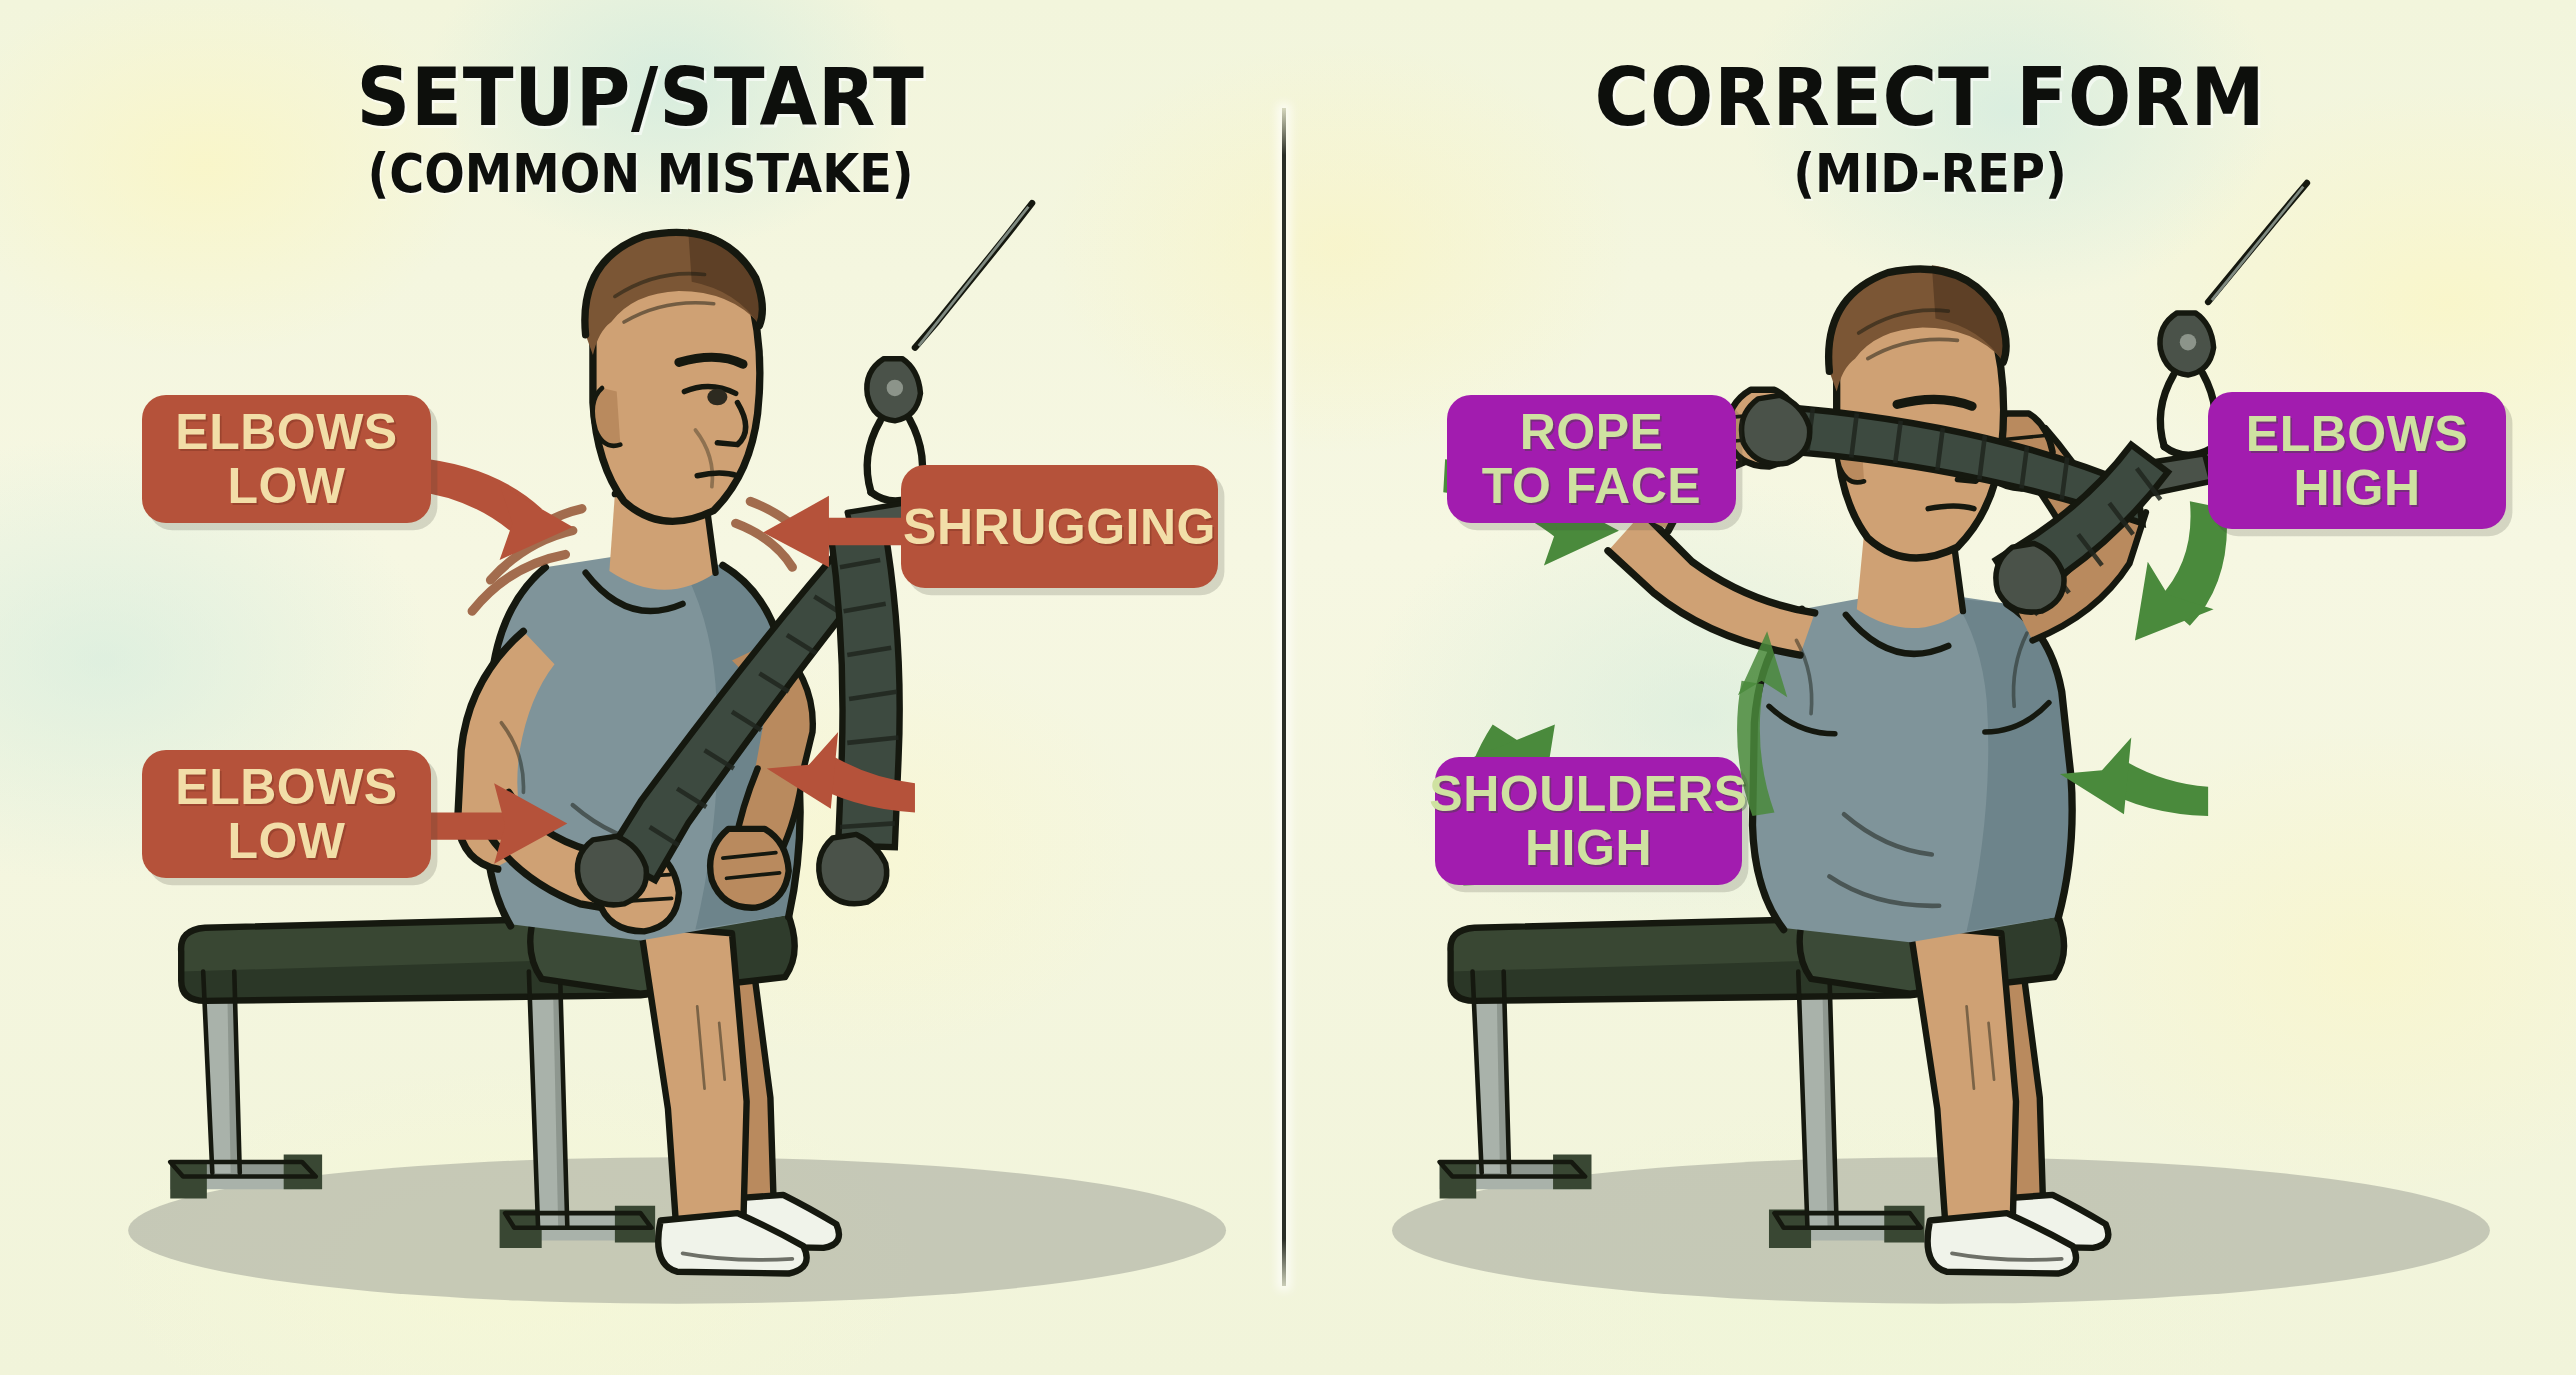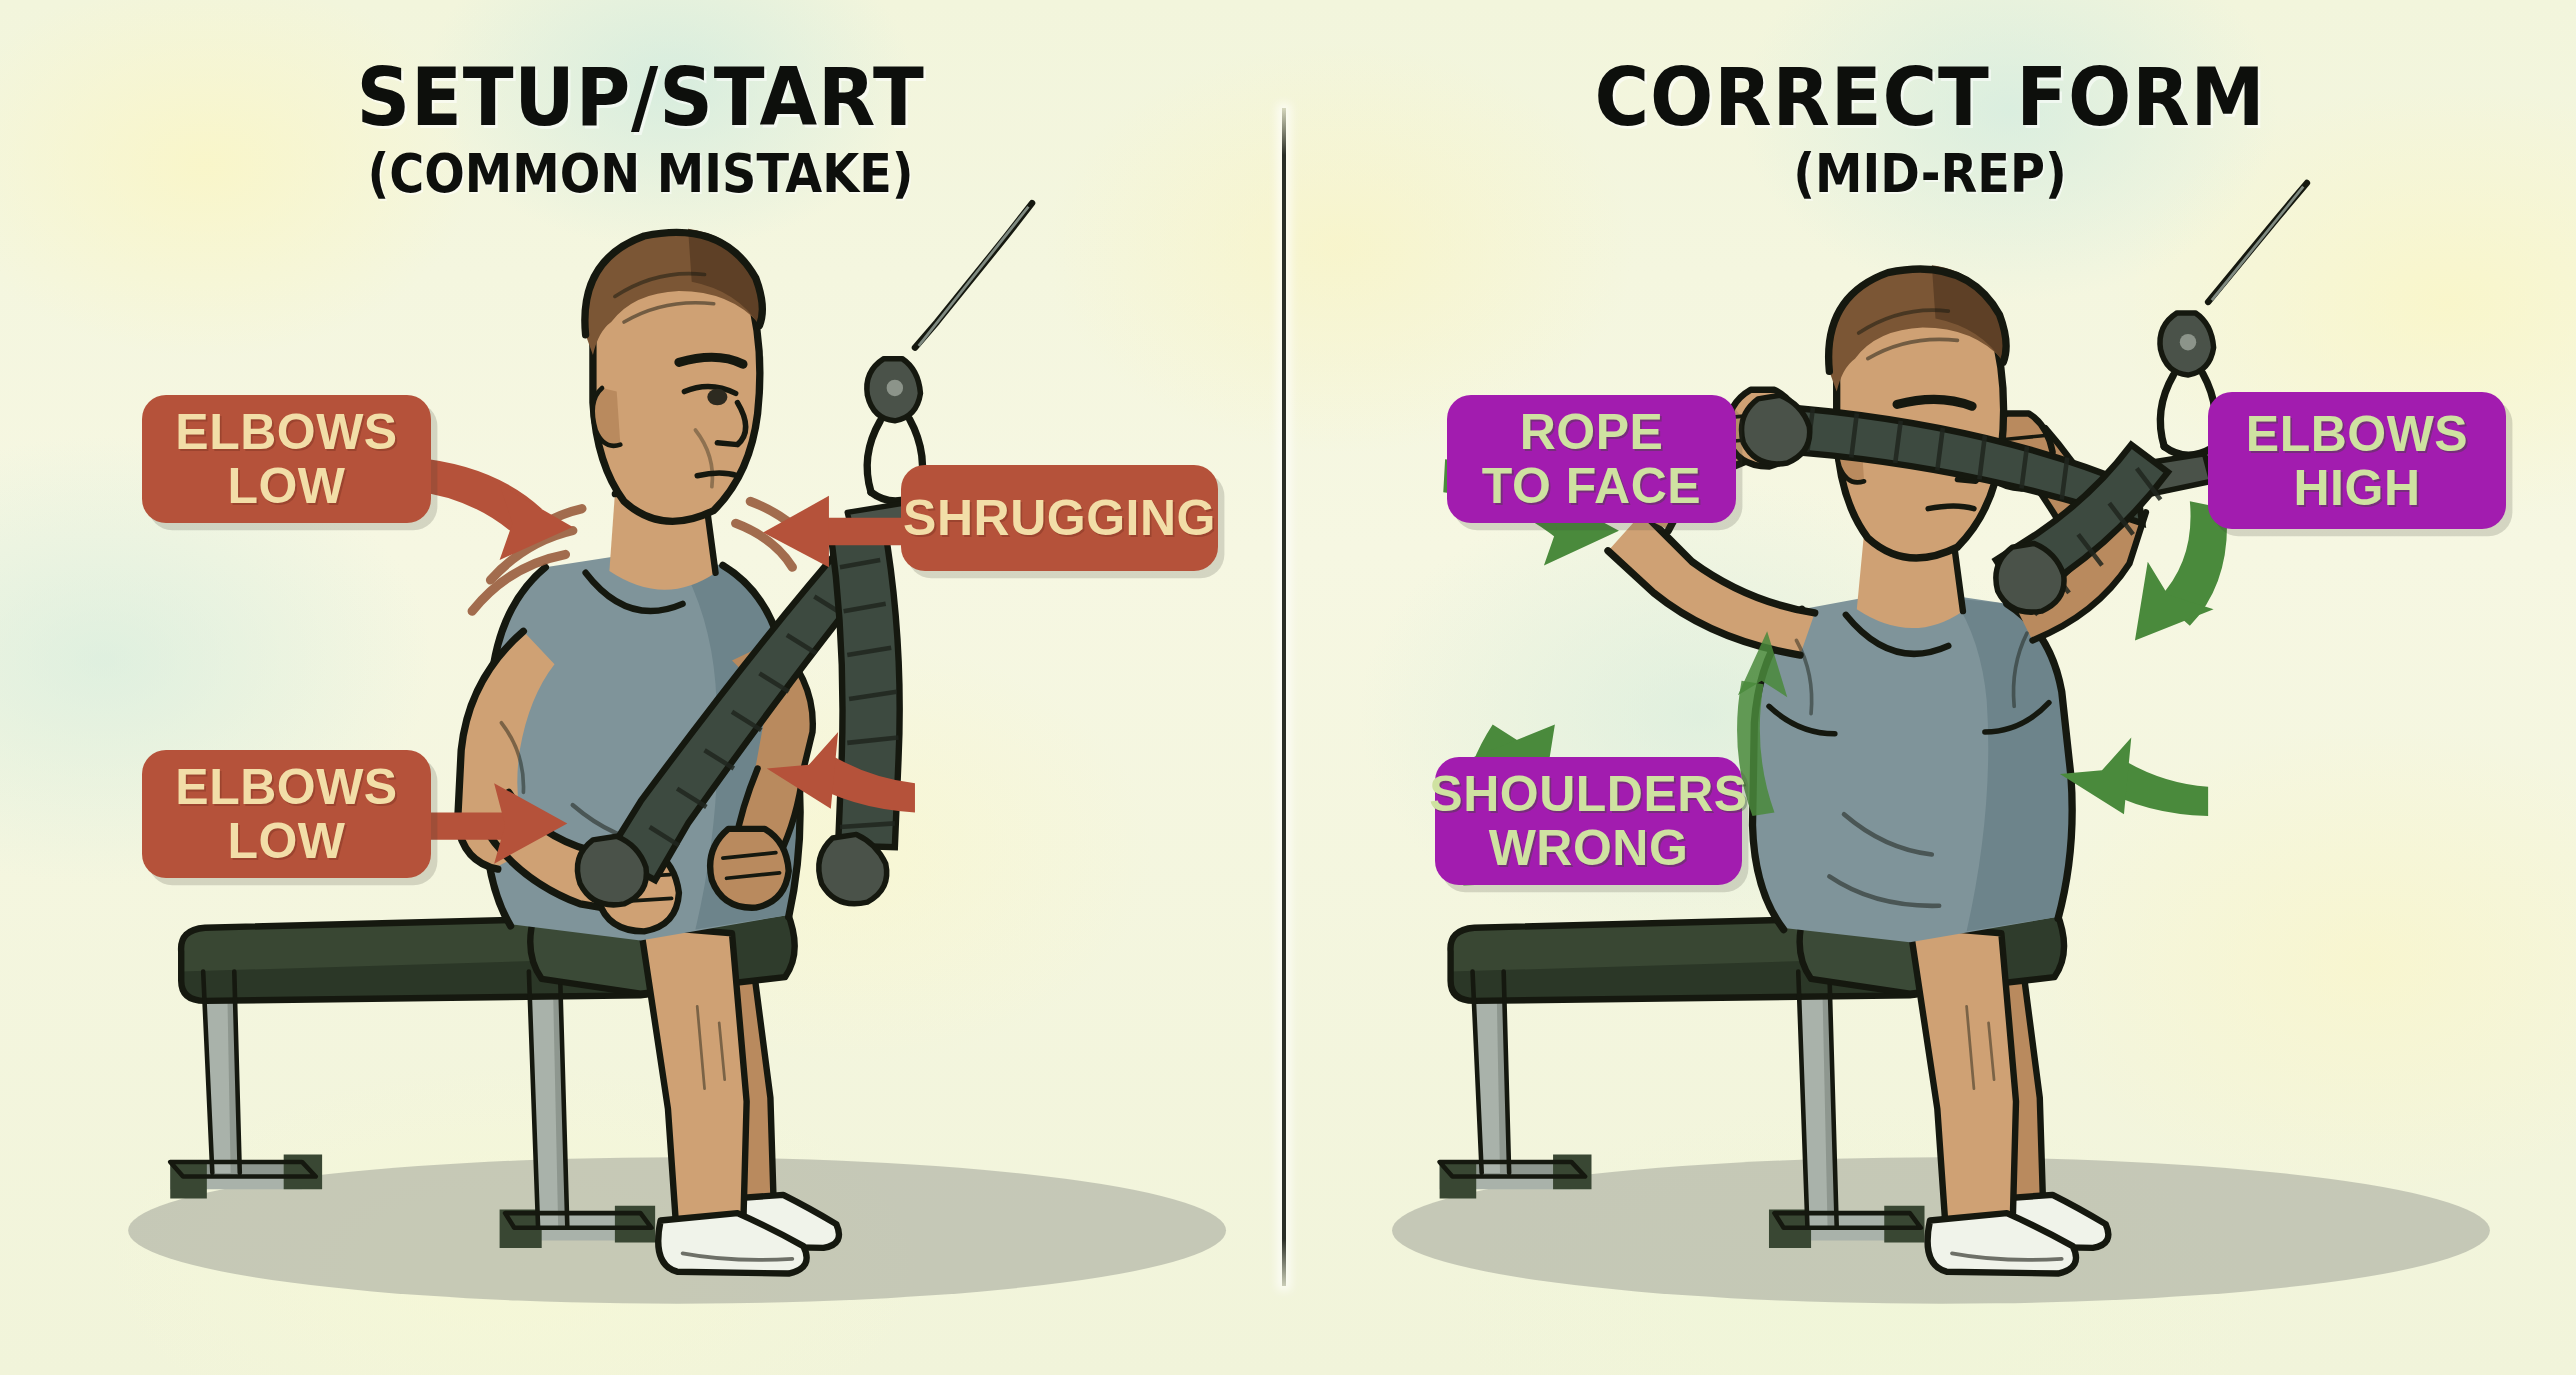--- a/index.html
+++ b/index.html
@@ -286,21 +286,21 @@
           <path d="M916 800 L908 884 L838 840 L884 836 Z"></path>
         </g>
       </g>
     </svg>
 
     <div class="badge red" style="left:142px;top:395px;width:256px;height:128px;">
       <span class="txt">ELBOWS
 LOW</span>
     </div>
 
-    <div class="badge red" style="left:901px;top:465px;width:284px;height:106px;align-items:center;">
+    <div class="badge red" style="left:901px;top:465px;width:284px;height:123px;align-items:center;">
       <span class="txt">SHRUGGING</span>
     </div>
 
     <div class="badge red" style="left:142px;top:750px;width:256px;height:128px;">
       <span class="txt">ELBOWS
 LOW</span>
     </div>
 
   </div>
 
@@ -467,20 +467,20 @@
 TO FACE</span>
     </div>
 
     <div class="badge green" style="left:924px;top:392px;width:265px;height:137px;">
       <span class="txt">ELBOWS
 HIGH</span>
     </div>
 
     <div class="badge green" style="left:151px;top:757px;width:274px;height:128px;">
       <span class="txt">SHOULDERS
-WRONG</span>
+HIGH</span>
     </div>
 
   </div>
 
   <div id="panel-divider"></div>
 </div>
 
 
 </body></html>

